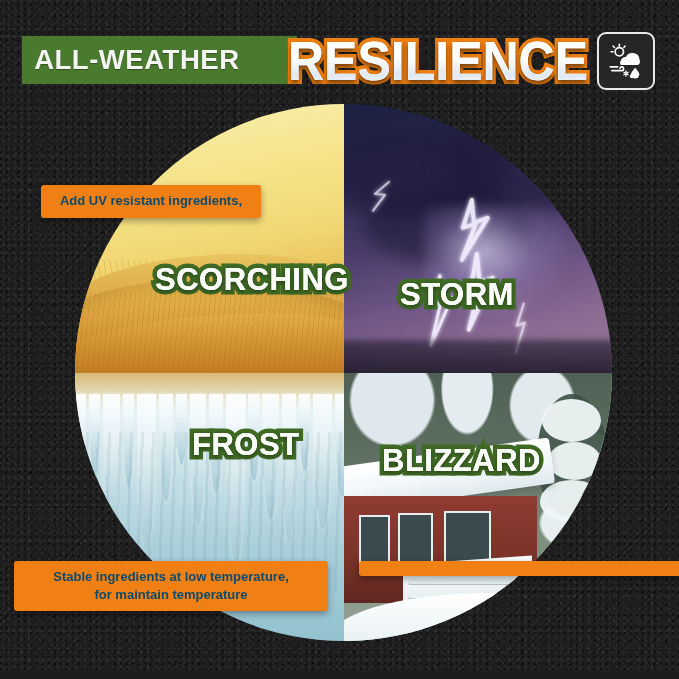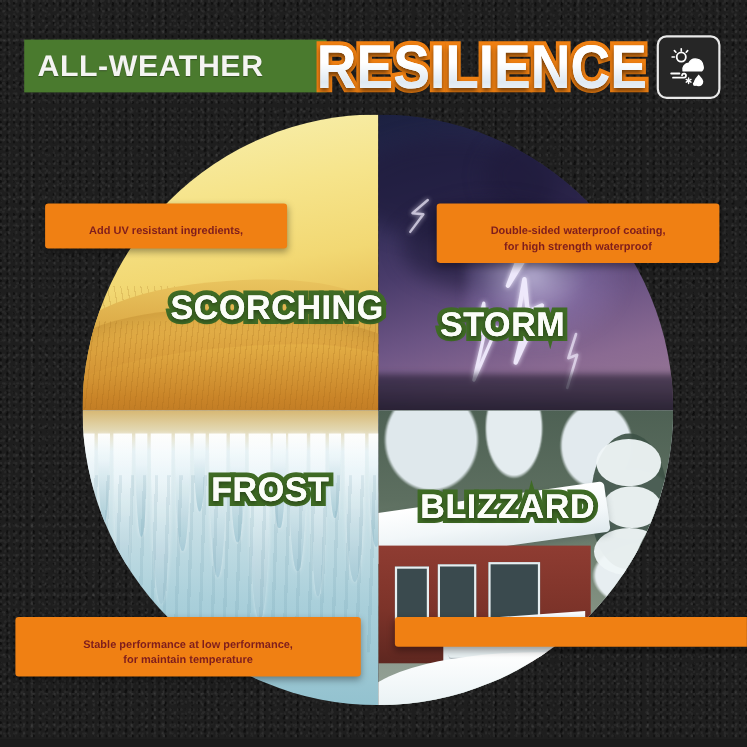--- a/index.html
+++ b/index.html
@@ -163,23 +163,23 @@
     position:absolute;font-size:31px;font-weight:bold;letter-spacing:.5px;white-space:nowrap;
     color:#fbfdf8;z-index:7;pointer-events:none;
   }
   .lab-scorching{left:155px;top:262px;}
   .lab-storm{left:400px;top:277px;}
   .lab-frost{left:192px;top:427px;}
   .lab-blizzard{left:382px;top:443px;}
 
   
   .callout{
-    position:absolute;background:#f08013;color:#7f1d1d;
-    font-size:10px;font-weight:bold;line-height:1.35;
-    padding:19px 12px 8px;border-radius:3px;text-align:center;
+    position:absolute;background:#f08013;color:#0c4a6e;
+    font-size:13px;font-weight:bold;line-height:1.35;
+    padding:7px 12px 8px;border-radius:3px;text-align:center;
     box-shadow:0 3px 7px rgba(0,0,0,.35);
     z-index:8;
   }
   .co-tl{left:41px;top:185px;width:196px;}
   .co-tr{left:397px;top:185px;width:233px;}
   .co-bl{left:14px;top:561px;width:290px;}
   .co-br{left:359px;top:561px;width:300px;}
   .co-line{display:block;}
 </style>
 </head>
@@ -331,26 +331,22 @@
   <div class="qlabel lab-frost">FROST</div>
   <div class="qlabel-fill lab-frost">FROST</div>
 
   <div class="qlabel lab-blizzard">BLIZZARD</div>
   <div class="qlabel-fill lab-blizzard">BLIZZARD</div>
 
   <div class="callout co-tl">
     <span class="co-line">Add UV resistant ingredients,</span>
   </div>
 
-  <div class="callout co-tr">
-    <span class="co-line">Double-sided waterproof coating,</span>
-    <span class="co-line">for high strength waterproof</span>
-  </div>
 
   <div class="callout co-bl">
-    <span class="co-line">Stable performance at low performance,</span>
+    <span class="co-line">Stable ingredients at low temperature,</span>
     <span class="co-line">for maintain temperature</span>
   </div>
 
   <div class="callout co-br">
   </div>
 
 </div>
 
 </body></html>

